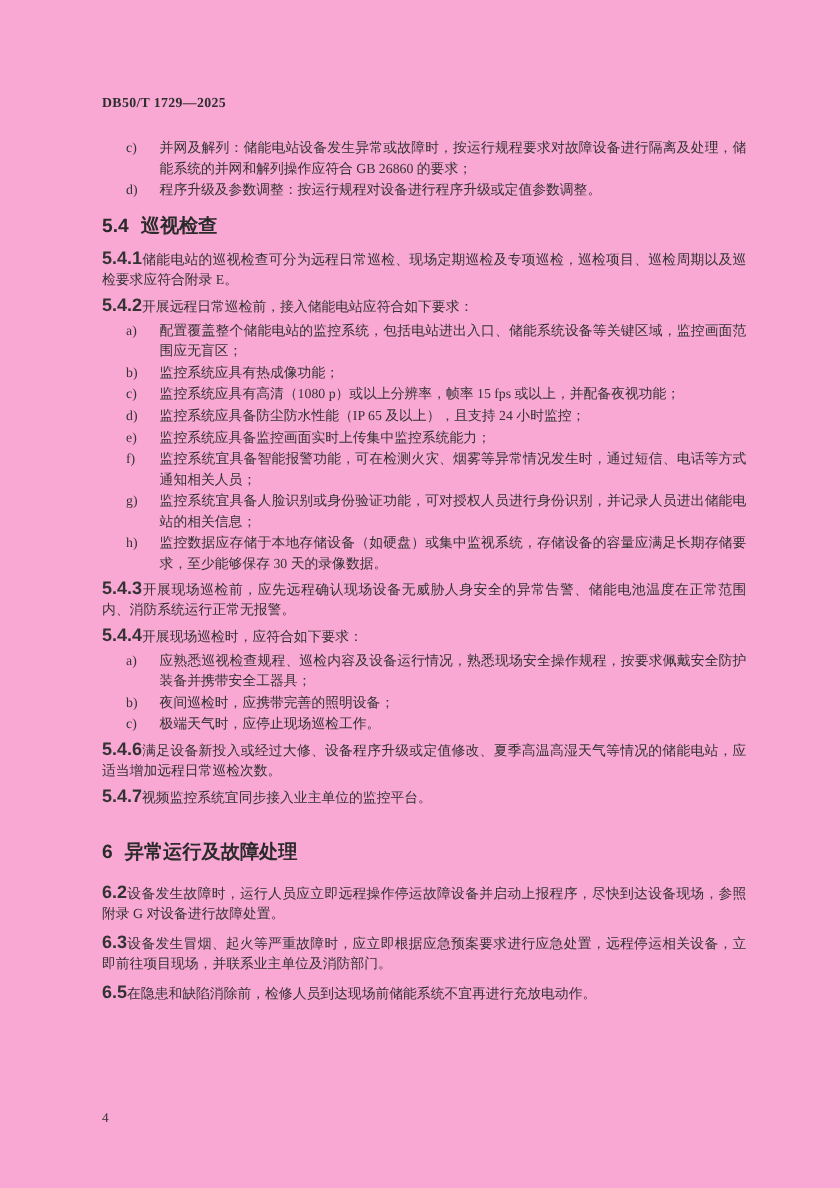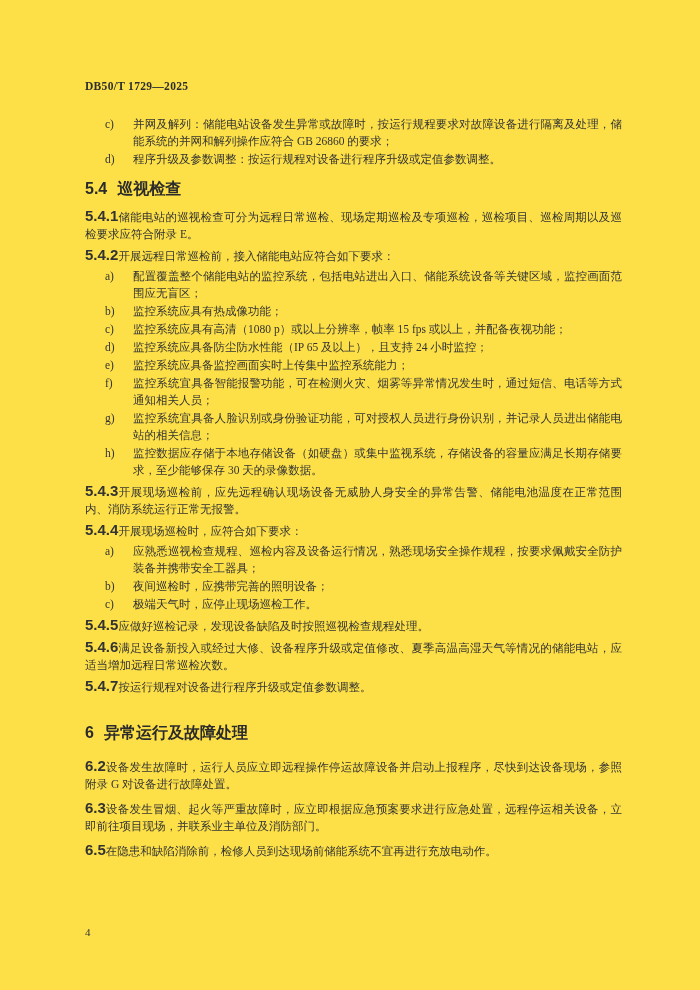--- a/index.html
+++ b/index.html
@@ -6,21 +6,21 @@
     margin: 0;
     padding: 0;
     background: #e9e9e9;
     font-family: "Liberation Serif", "DejaVu Serif", serif;
   }
   .page {
     position: relative;
     width: 700px;
     height: 990px;
     margin: 0 auto;
-    background: #fde047;
+    background: #f9a8d4;
     box-sizing: border-box;
     padding: 80px 78px 0 85px;
     color: #333333;
     overflow: hidden;
   }
   .doc-header {
     font-size: 11.5px;
     font-weight: 600;
     letter-spacing: 0.3px;
     color: #2e2e2e;
@@ -132,22 +132,21 @@
         <span class="ltext">应熟悉巡视检查规程、巡检内容及设备运行情况，熟悉现场安全操作规程，按要求佩戴安全防护装备并携带安全工器具；</span>
       </div>
       <div class="list-item">
         <span class="label">b)</span>
         <span class="ltext">夜间巡检时，应携带完善的照明设备；</span>
       </div>
       <div class="list-item">
         <span class="label">c)</span>
         <span class="ltext">极端天气时，应停止现场巡检工作。</span>
       </div>
-      <div class="clause"><span class="num">5.4.5</span><span class="ctext">应做好巡检记录，发现设备缺陷及时按照巡视检查规程处理。</span></div>
       <div class="clause"><span class="num">5.4.6</span><span class="ctext">满足设备新投入或经过大修、设备程序升级或定值修改、夏季高温高湿天气等情况的储能电站，应适当增加远程日常巡检次数。</span></div>
-      <div class="clause"><span class="num">5.4.7</span><span class="ctext">按运行规程对设备进行程序升级或定值参数调整。</span></div>
+      <div class="clause"><span class="num">5.4.7</span><span class="ctext">视频监控系统宜同步接入业主单位的监控平台。</span></div>
       <div class="heading major"><span class="hnum">6</span><span>异常运行及故障处理</span></div>
       <div class="clause spaced"><span class="num">6.2</span><span class="ctext">设备发生故障时，运行人员应立即远程操作停运故障设备并启动上报程序，尽快到达设备现场，参照附录 G 对设备进行故障处置。</span></div>
       <div class="clause spaced"><span class="num">6.3</span><span class="ctext">设备发生冒烟、起火等严重故障时，应立即根据应急预案要求进行应急处置，远程停运相关设备，立即前往项目现场，并联系业主单位及消防部门。</span></div>
       <div class="clause spaced"><span class="num">6.5</span><span class="ctext">在隐患和缺陷消除前，检修人员到达现场前储能系统不宜再进行充放电动作。</span></div>
     </div>
   <div class="page-number">4</div>
 </div>
 
 </body></html>

